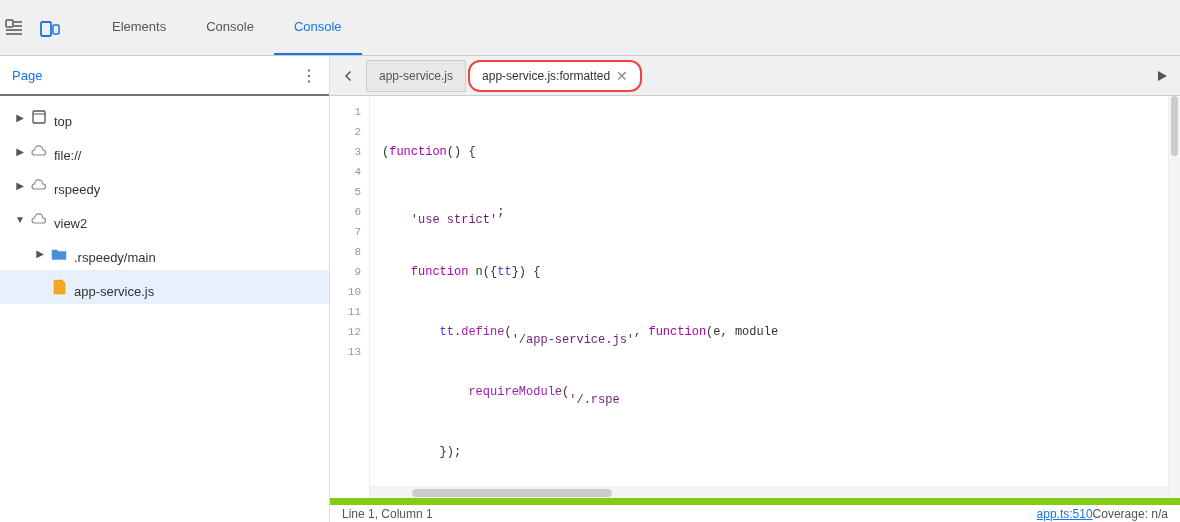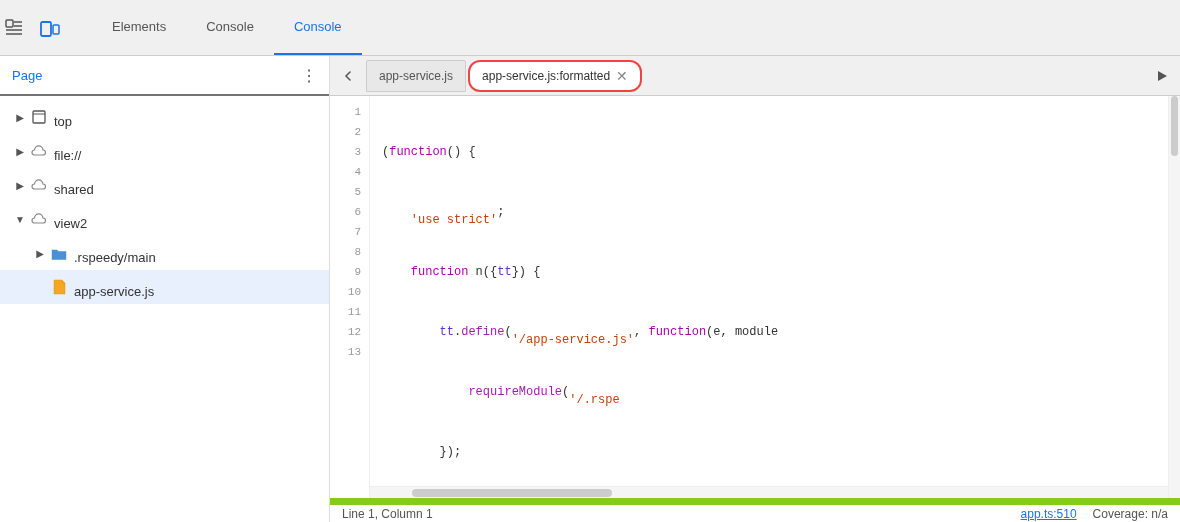--- a/index.html
+++ b/index.html
@@ -261,32 +261,31 @@
       justify-content: space-between;
       background: #fff;
       border-top: 7px solid #84cc16;
       height: 24px;
       padding: 0 12px;
       font-size: 12px;
       color: #555;
     }
     .status-right {
       display: flex;
-      gap: 16px;
     }
     .status-link {
       color: #1a73e8;
       text-decoration: underline;
       cursor: pointer;
     }
 
     
     .c-paren { color: #333; }
     .c-fn { color: #aa00aa; text-align: right; }
-    .c-str { color: #c2410c; margin-top: 16px; }
+    .c-str { color: #701a75; margin-top: 16px; }
     .c-plain { color: #333; }
     .c-param { color: #5c35cc; }
     .c-method { color: #a21caf; }
 
     
     .h-scroll-bar {
       height: 12px;
       background: #f5f5f5;
       border-top: 1px solid #eee;
       display: flex;
@@ -363,21 +362,21 @@
         <span class="tree-label">file://</span>
       </div>
 
       <div class="tree-item" style="padding-left:12px;">
         <div class="tree-arrow">▶</div>
         <div class="tree-icon icon-cloud">
           <svg width="16" height="12" viewBox="0 0 16 12" fill="none">
             <path d="M12 10H3.5A2.5 2.5 0 013.5 5h.1A4 4 0 0111.9 5H12a2 2 0 010 5z" stroke="#888" stroke-width="1.2" fill="none"></path>
           </svg>
         </div>
-        <span class="tree-label">shared</span>
+        <span class="tree-label">rspeedy</span>
       </div>
 
       <div class="tree-item" style="padding-left:12px;">
         <div class="tree-arrow">▼</div>
         <div class="tree-icon icon-cloud">
           <svg width="16" height="12" viewBox="0 0 16 12" fill="none">
             <path d="M12 10H3.5A2.5 2.5 0 013.5 5h.1A4 4 0 0111.9 5H12a2 2 0 010 5z" stroke="#888" stroke-width="1.2" fill="none"></path>
           </svg>
         </div>
         <span class="tree-label">view2</span>

